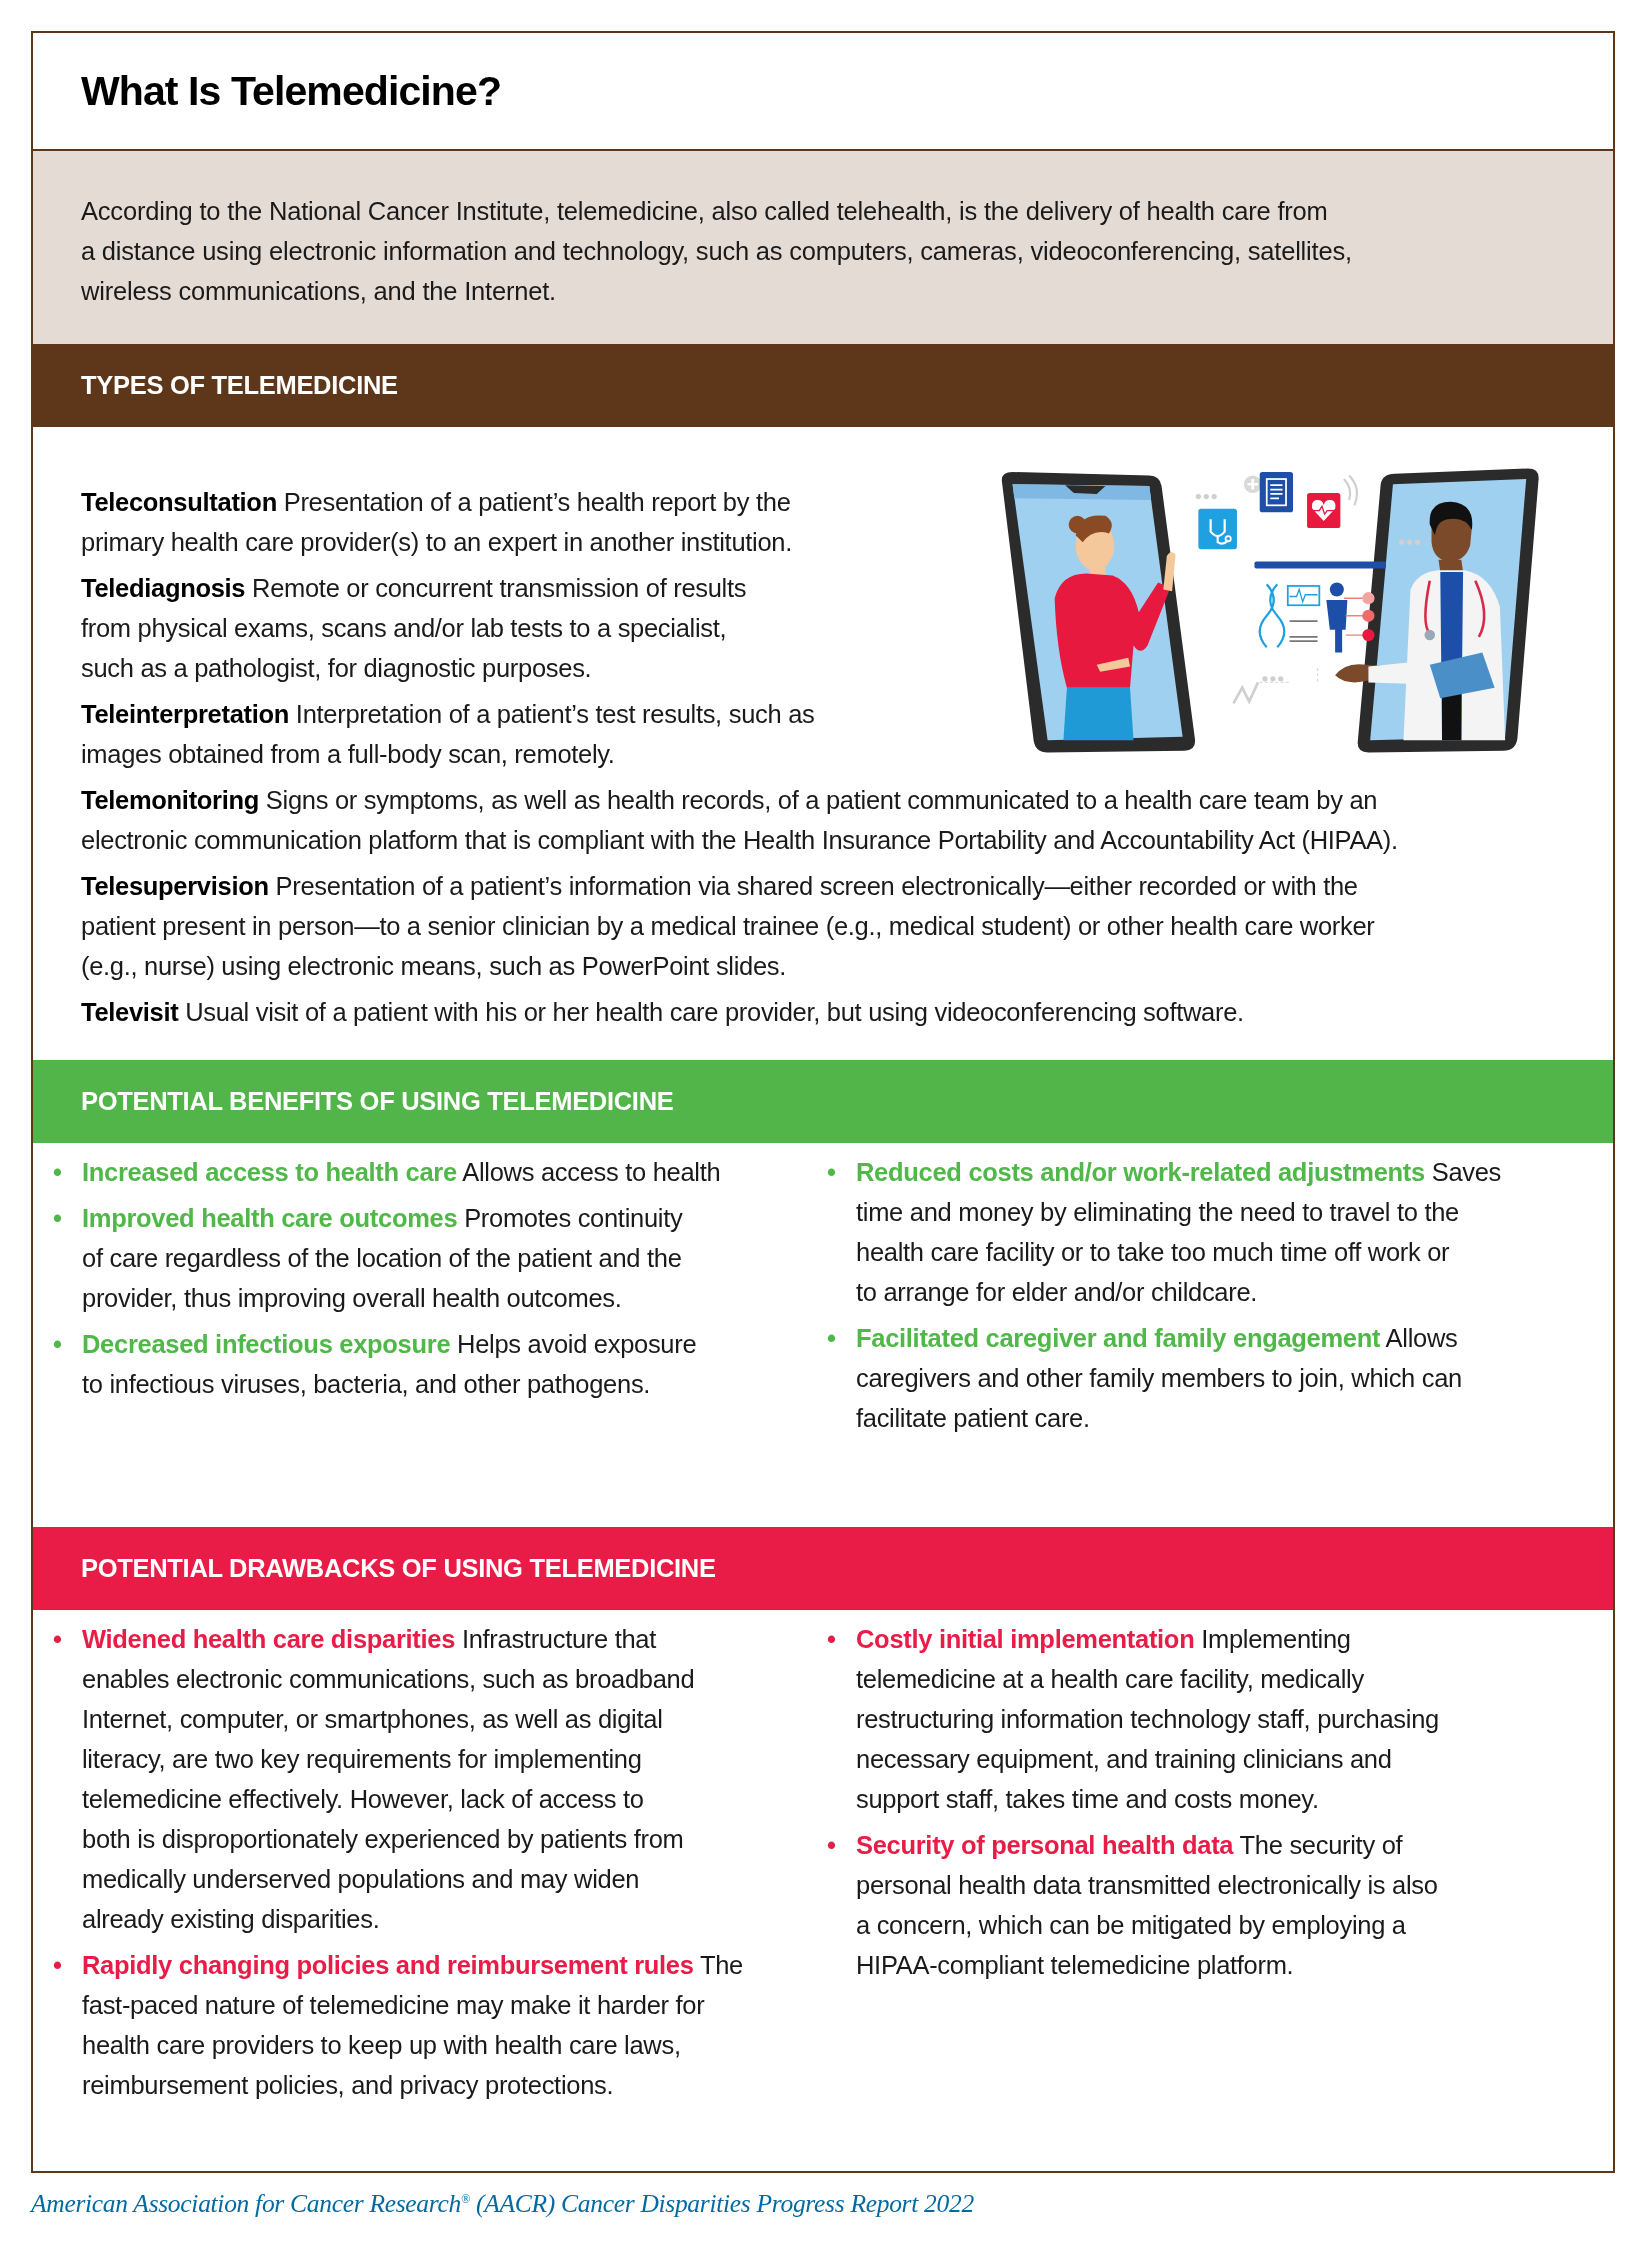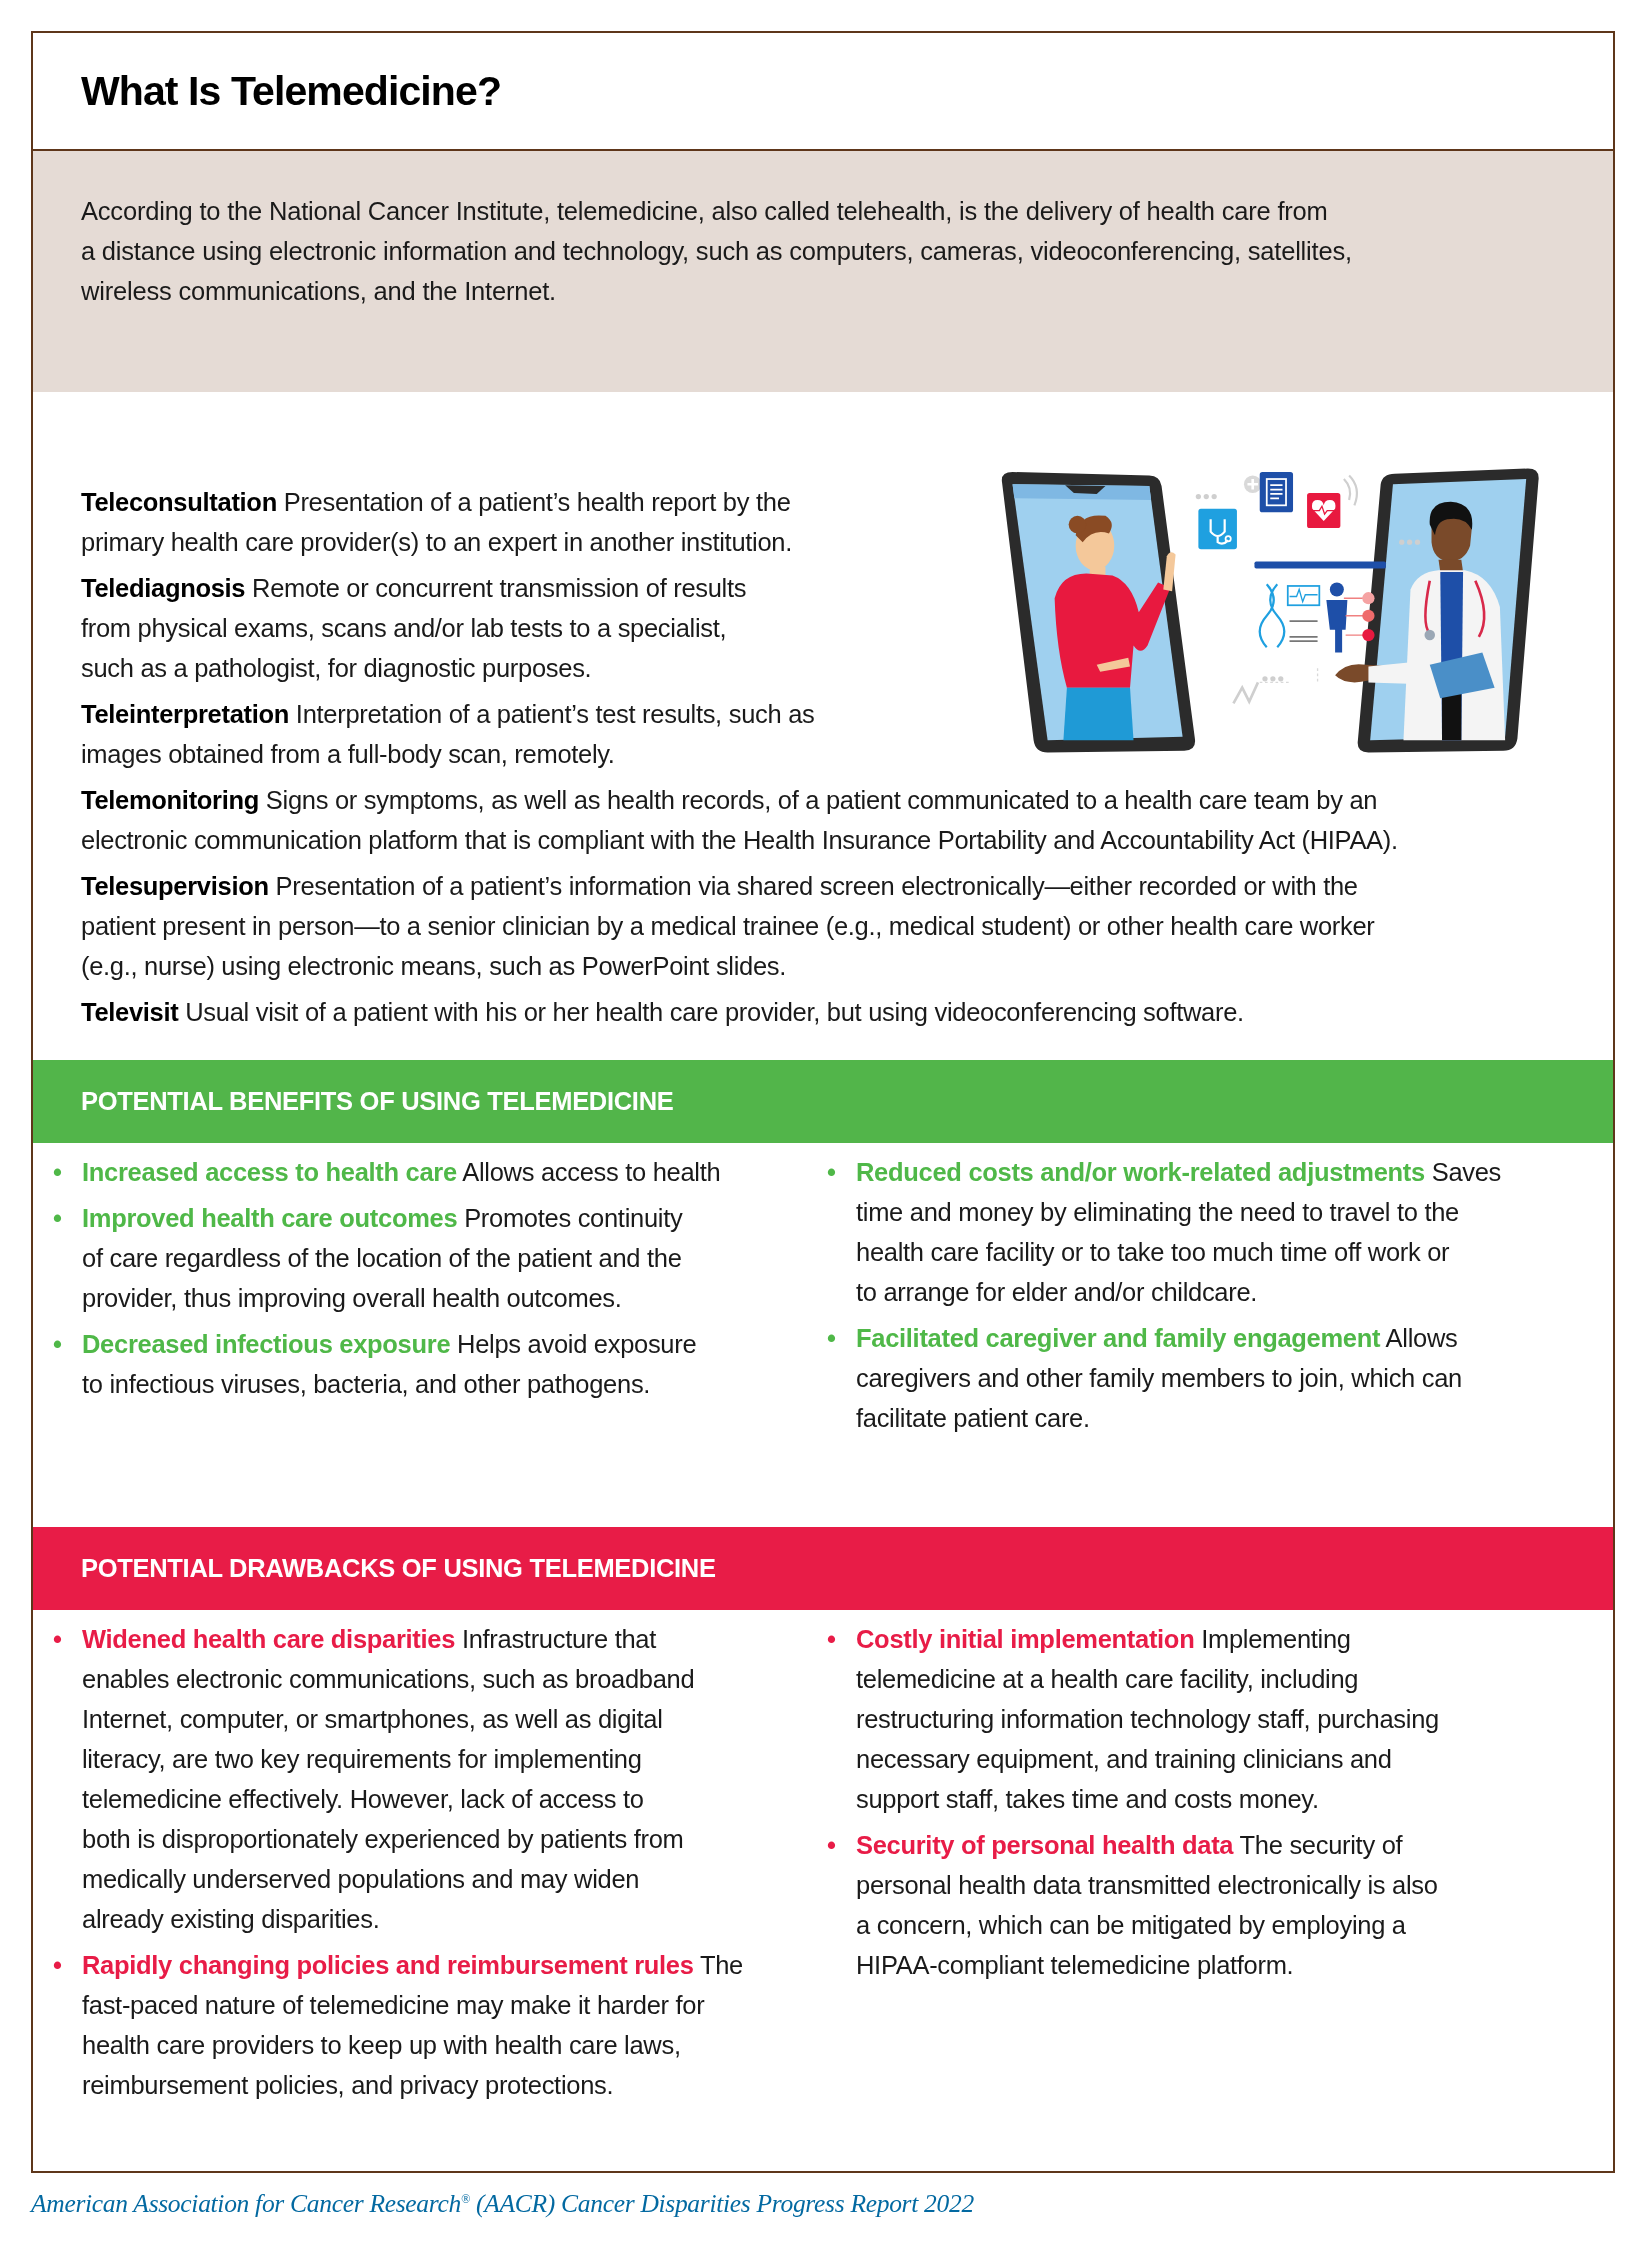--- a/index.html
+++ b/index.html
@@ -56,20 +56,23 @@
   </div>
 
   <div class="intro">
     <p>
       <span>According to the National Cancer Institute, telemedicine, also called telehealth, is the delivery of health care from</span>
       <span>a distance using electronic information and technology, such as computers, cameras, videoconferencing, satellites,</span>
       <span>wireless communications, and the Internet.</span>
     </p>
   </div>
 
+  <div class="sec-head head-types">
+    <span>TYPES OF TELEMEDICINE</span>
+  </div>
 
   <div class="types" id="types-list">
       <p class="type-item">
         <span class="line"><b>Teleconsultation</b><span> Presentation of a patient’s health report by the</span></span>
         <span class="line">primary health care provider(s) to an expert in another institution.</span>
       </p>
       <p class="type-item">
         <span class="line"><b>Telediagnosis</b><span> Remote or concurrent transmission of results</span></span>
         <span class="line">from physical exams, scans and/or lab tests to a specialist,</span>
         <span class="line">such as a pathologist, for diagnostic purposes.</span>
@@ -243,21 +246,21 @@
       <span class="line"><span class="term">Rapidly changing policies and reimbursement rules</span><span> The</span></span>
       <span class="line">fast-paced nature of telemedicine may make it harder for</span>
       <span class="line">health care providers to keep up with health care laws,</span>
       <span class="line">reimbursement policies, and privacy protections.</span>
     </div>
   </div>
 <div class="col d-right red" id="drawbacks-right">
     <div class="bul">
       <span class="dot">•</span>
       <span class="line"><span class="term">Costly initial implementation</span><span> Implementing</span></span>
-      <span class="line">telemedicine at a health care facility, including</span>
+      <span class="line">telemedicine at a health care facility, medically</span>
       <span class="line">restructuring information technology staff, purchasing</span>
       <span class="line">necessary equipment, and training clinicians and</span>
       <span class="line">support staff, takes time and costs money.</span>
     </div>
     <div class="bul">
       <span class="dot">•</span>
       <span class="line"><span class="term">Security of personal health data</span><span> The security of</span></span>
       <span class="line">personal health data transmitted electronically is also</span>
       <span class="line">a concern, which can be mitigated by employing a</span>
       <span class="line">HIPAA-compliant telemedicine platform.</span>

